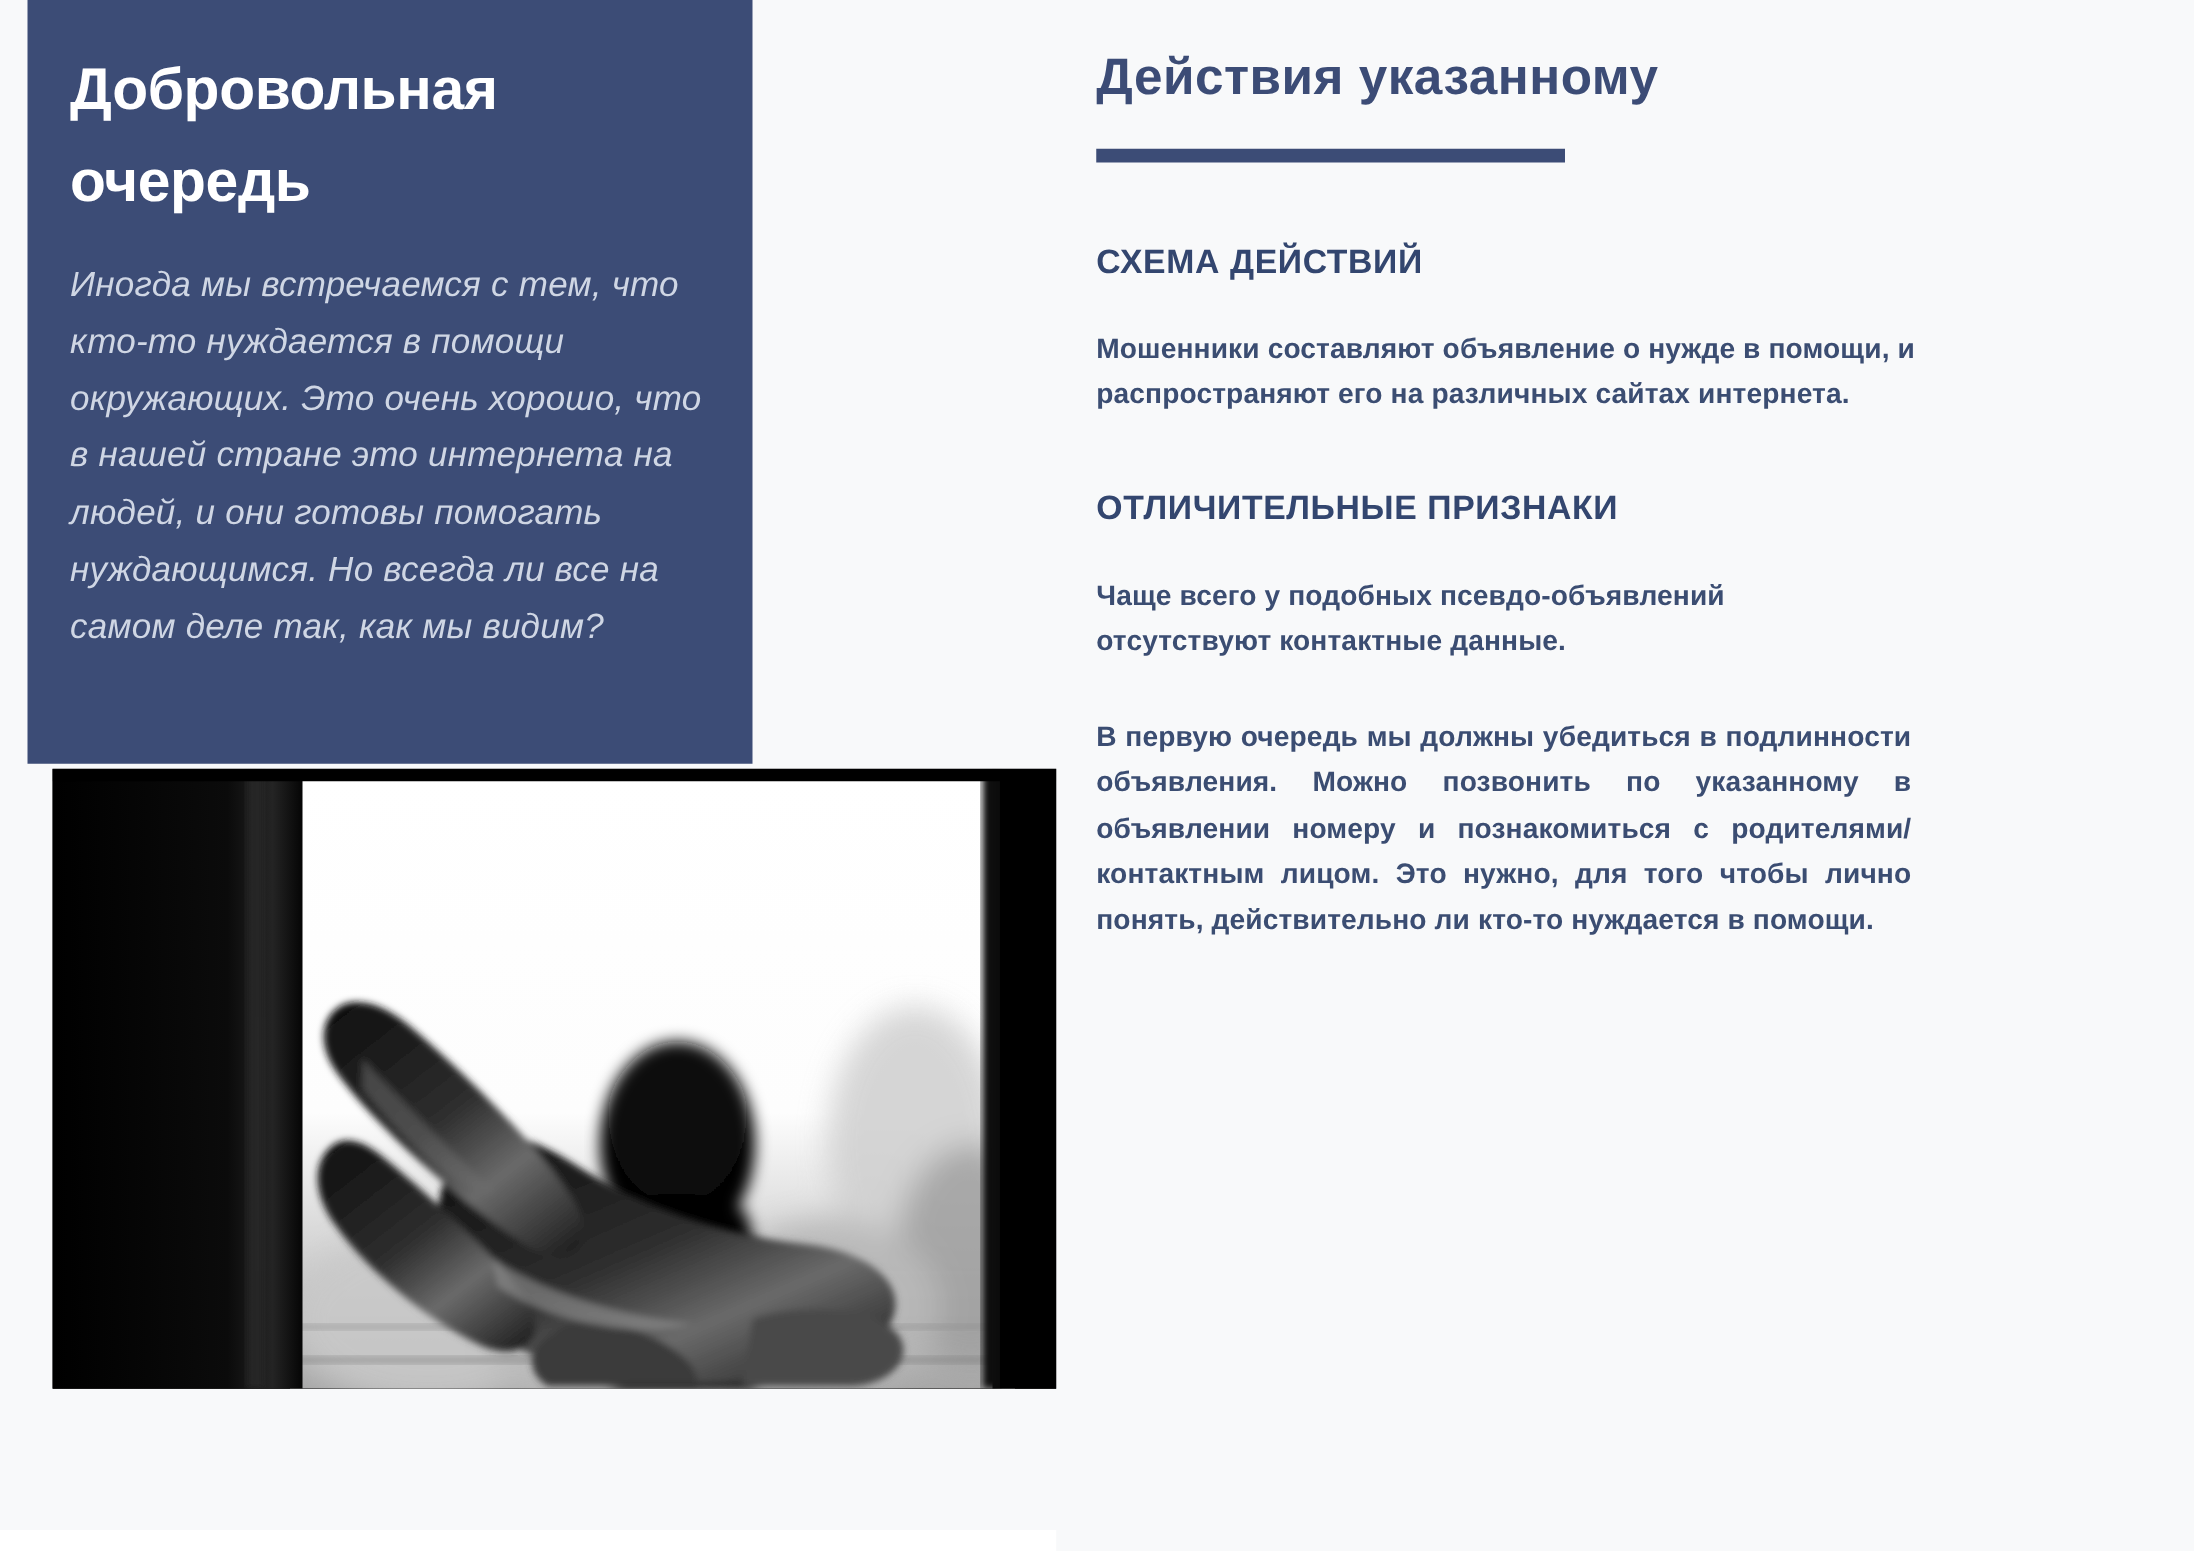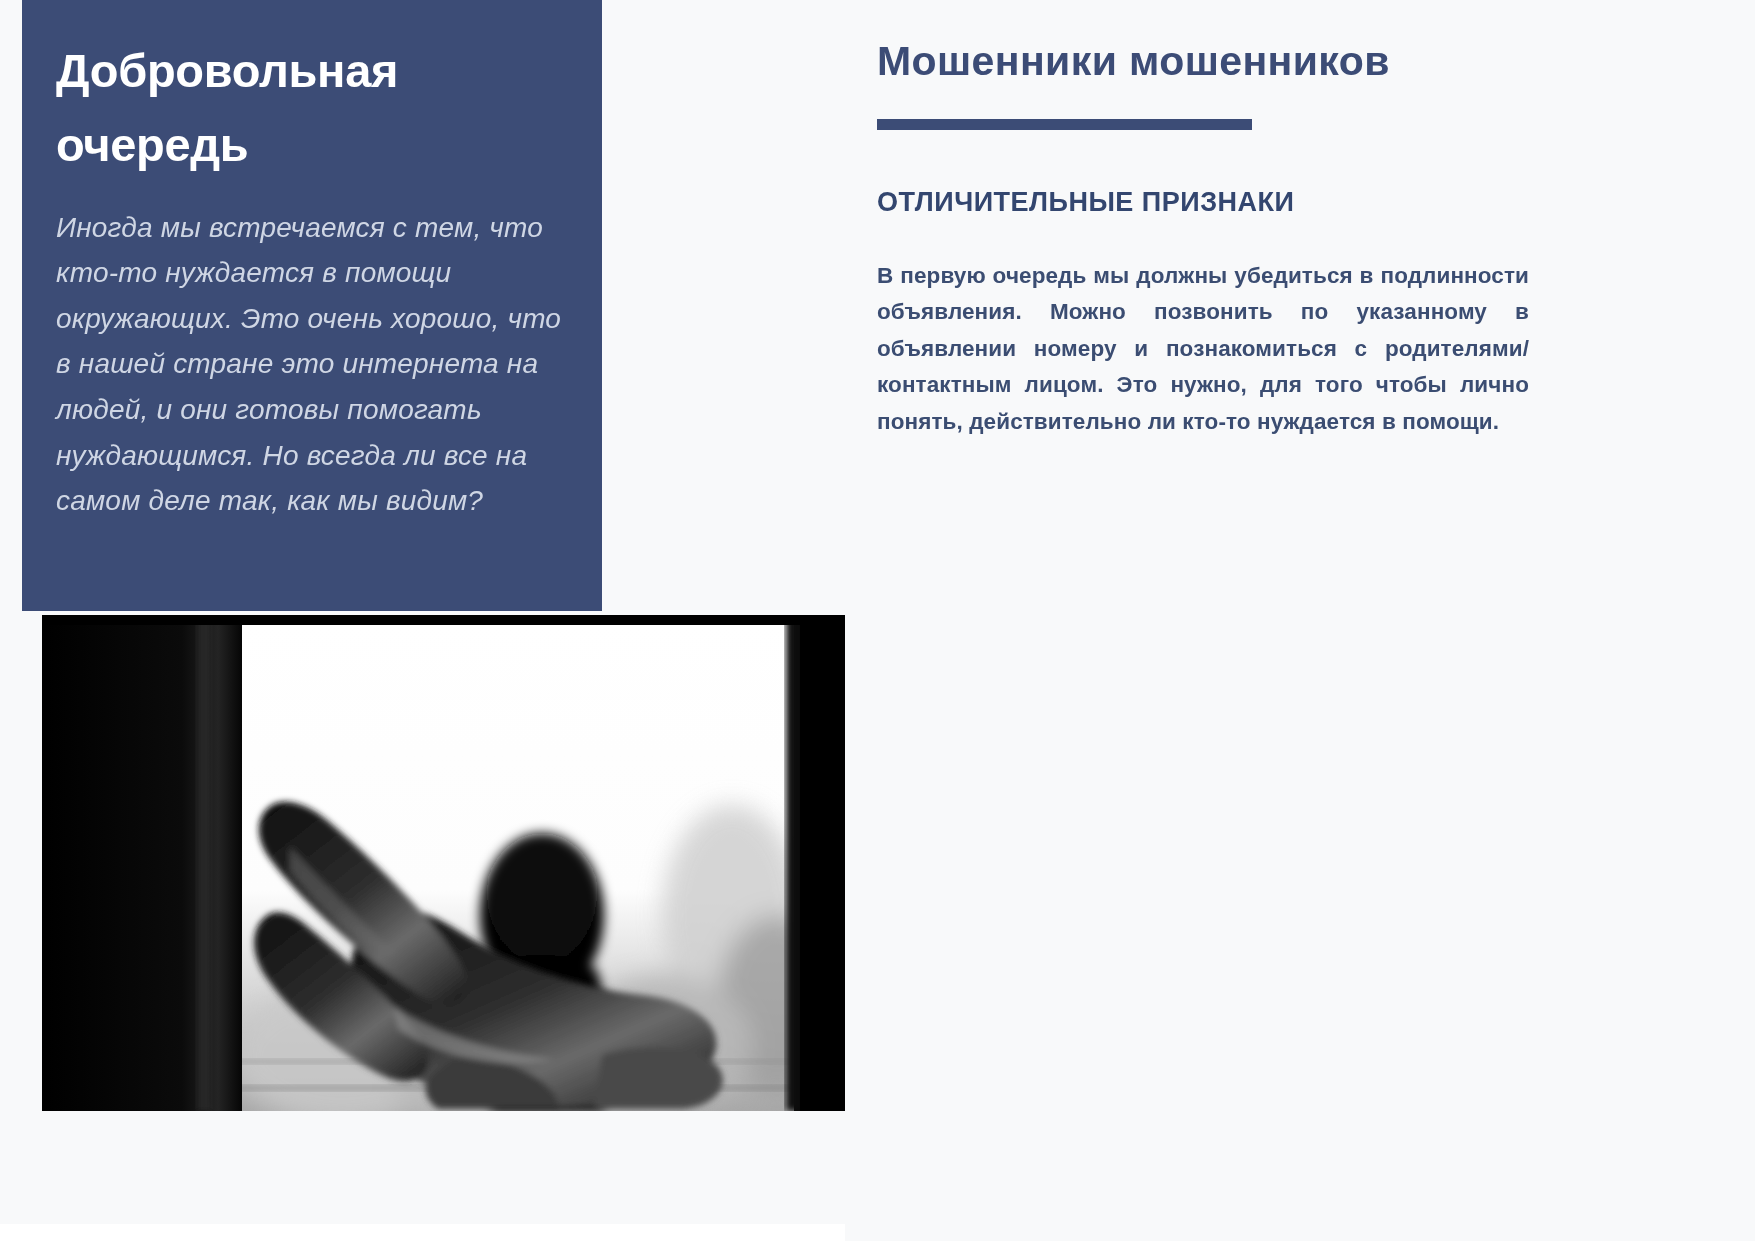--- a/index.html
+++ b/index.html
@@ -224,27 +224,32 @@
                  h -88 Z" fill="#4a4a4a"></path>
 
         <path d="M352 392 C 392 418, 452 438, 512 444 C 470 456, 400 444, 356 414 Z" fill="#8d8d8d" opacity="0.65"></path>
         <path d="M248 232 C 276 262, 320 308, 356 340 C 330 342, 286 304, 248 256 Z" fill="#6e6e6e" opacity="0.5"></path>
       </g>
     </svg>
   </div>
 
   <div class="right-col">
 
-    <h2 class="right-title">Мошенники мошенников</h2>
+    <h2 class="right-title">Действия указанному</h2>
 
     <div class="rule"></div>
 
+    <div class="section">
+      <h3 class="section-heading sec1-h">СХЕМА ДЕЙСТВИЙ</h3>
+      <p class="section-text sec1-p">Мошенники составляют объявление о нужде в помощи, и распространяют его на различных сайтах интернета.</p>
+    </div>
 
     <div class="section">
       <h3 class="section-heading sec2-h">ОТЛИЧИТЕЛЬНЫЕ ПРИЗНАКИ</h3>
+      <p class="section-text sec2-p">Чаще всего у подобных псевдо-объявлений отсутствуют контактные данные.</p>
     </div>
 
     <div class="section">
       <p class="section-text sec3-p">В первую очередь мы должны убедиться в подлинности объявления. Можно позвонить по указанному в объявлении номеру и познакомиться с родителями/контактным  лицом. Это нужно, для того чтобы лично понять, действительно ли кто-то нуждается в помощи.</p>
     </div>
 
   </div>
 
 </div>
 

